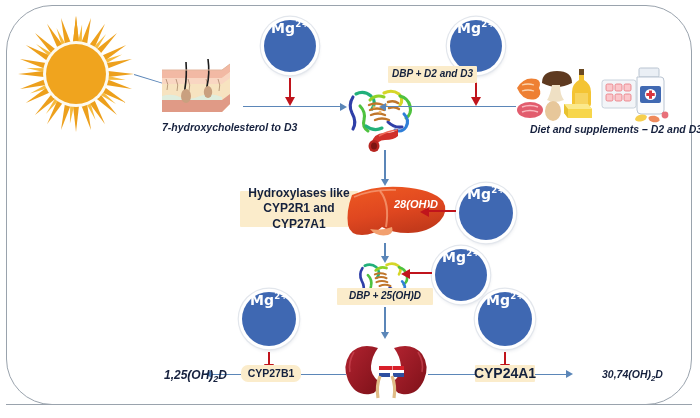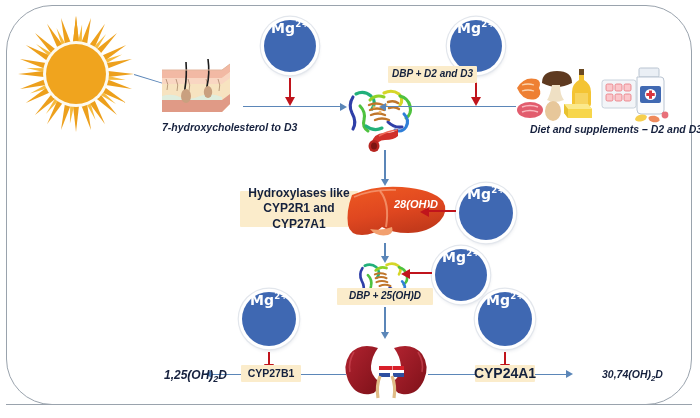--- a/index.html
+++ b/index.html
@@ -320,21 +320,21 @@
   <div class="ln red" style="left:268px;top:352px;width:2.2px;height:13px;"></div>
   <div class="ah dr" style="left:264px;top:364px;"></div>
 
   <div class="mg" style="left:478px;top:292px;width:54px;height:54px;">
     <span style="font-size:14px;">Mg<span class="sup">2+</span></span>
   </div>
   <div class="ln red" style="left:504px;top:352px;width:2.2px;height:13px;"></div>
   <div class="ah dr" style="left:500px;top:364px;"></div>
 
   <div class="ln" style="left:300px;top:373.6px;width:46px;height:1.4px;"></div>
-  <div class="chip" style="left:241px;top:365px;width:60px;height:17px;font-size:10.5px;">CYP27B1</div>
+  <div class="chip" style="left:241px;top:365px;width:60px;height:17px;font-size:10.5px;border-radius:7px;">CYP27B1</div>
   <div class="ln" style="left:211px;top:373.6px;width:30px;height:1.4px;"></div>
   <div class="ah l" style="left:205px;top:370px;"></div>
   <div class="txt" style="left:140px;top:368px;font-size:12px;">
     <span>1,25(OH)</span><span class="sub">2</span><span>D</span>
   </div>
 
   <div class="ln" style="left:428px;top:373.6px;width:48px;height:1.4px;"></div>
   <div class="chip" style="left:475px;top:365px;width:60px;height:17px;font-size:14px;">CYP24A1</div>
   <div class="ln" style="left:535px;top:373.6px;width:32px;height:1.4px;"></div>
   <div class="ah r" style="left:566px;top:370px;"></div>

